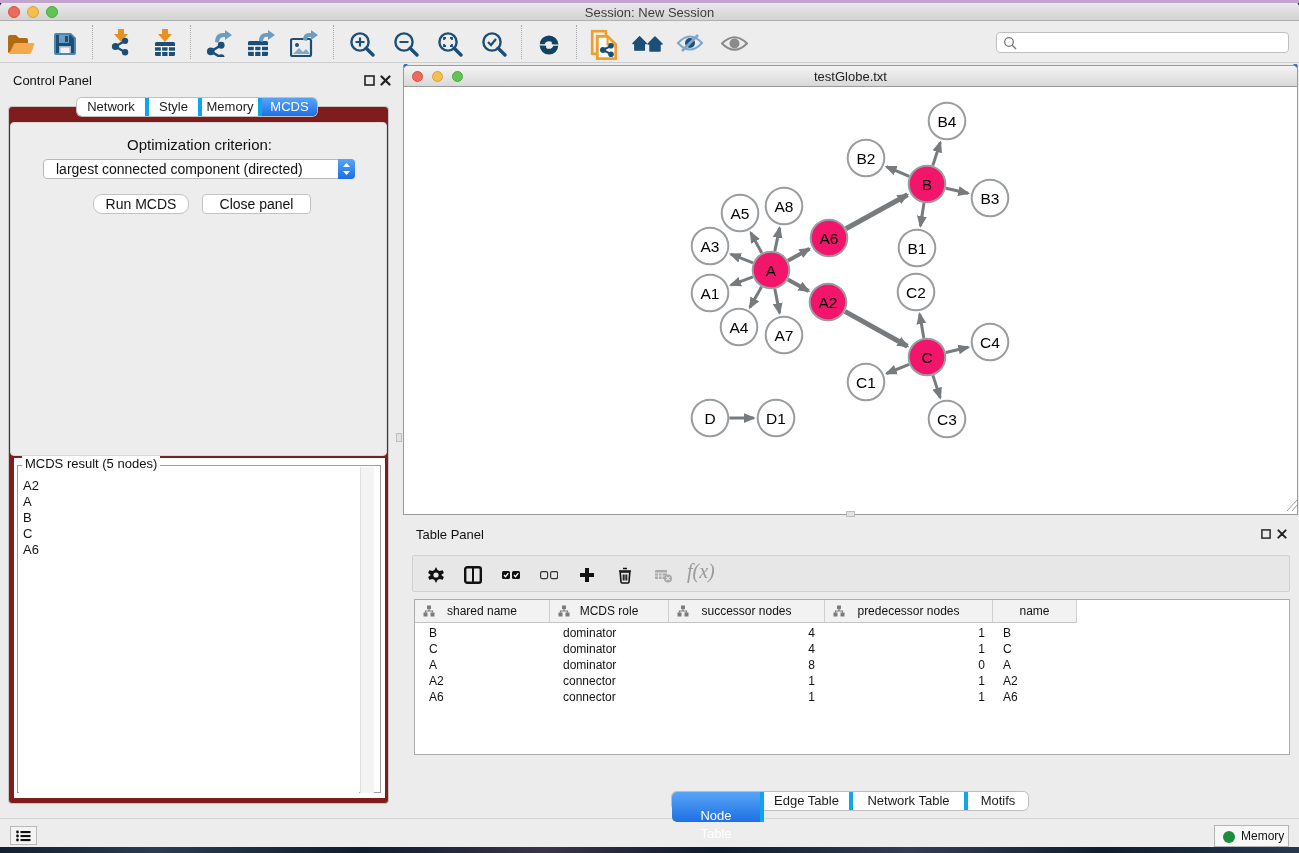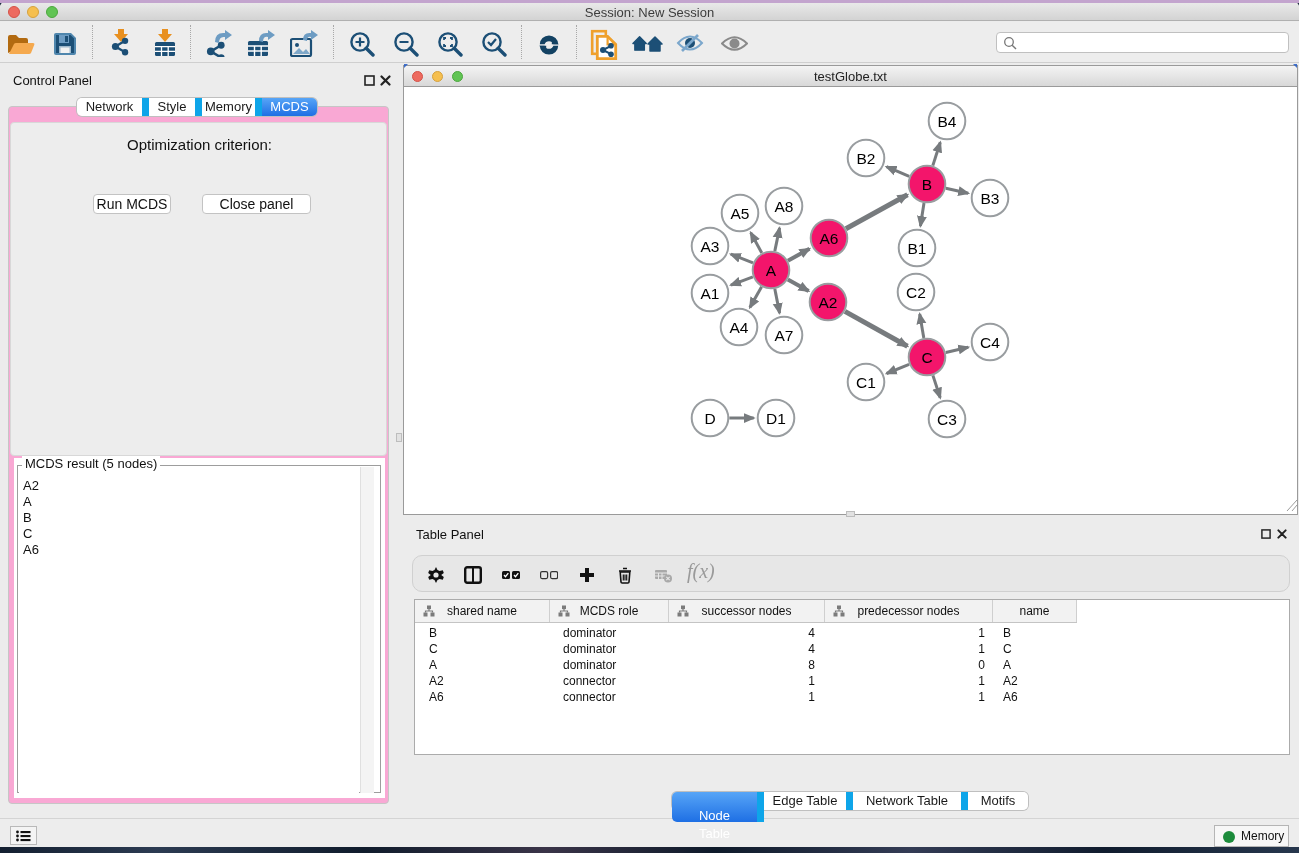--- a/index.html
+++ b/index.html
@@ -23,25 +23,25 @@
 #toolbar { left:0; top:20px; width:1299px; height:41px; background:#ededed; border-bottom:1px solid #cfcfcf; }
 .sep { position:absolute; top:3px; height:34px; width:0; border-left:1px dotted #a8a8a8; }
 .ticon { position:absolute; top:4px; }
 #searchbox { left:996px; top:10px; width:293px; height:21px; background:#fff; border:1px solid #c0c0c0; border-radius:4px; }
 
 #main { left:0; top:62px; width:1299px; height:754px; background:#ececec; }
 
 #cp-title { left:13px; top:9px; font-size:13px; color:#111; }
 
 .tabbar { position:absolute; display:flex; height:18px; border-radius:5px; box-shadow:0 0 0 1px #bfbfbf; z-index:5; }
-.tab { background:#fff; color:#1a1a1a; font-size:13px; line-height:18px; padding:0 12px; border-right:7px solid #0ea5e9; text-align:center; }
+.tab { background:#fff; color:#1a1a1a; font-size:13px; line-height:18px; padding:0 12px; border-right:4px solid #0ea5e9; text-align:center; }
 .tab:first-child { border-radius:5px 0 0 5px; }
 .tab:last-child  { border-radius:0 5px 5px 0; border-right:none; }
 .tab.sel { background:linear-gradient(#57a5f7,#1e6fe4); color:#fff; }
-#cp-panel { left:8px; top:42px; width:381px; height:698px; background:#f9a8d4; border:1px solid #c6c6c6; border-radius:4px; }
+#cp-panel { left:8px; top:42px; width:381px; height:698px; background:#7f1d1d; border:1px solid #c6c6c6; border-radius:4px; }
 #cp-inner { left:1px; top:15px; width:377px; height:334px; background:#ededed; border:1px solid #d8d8d8; border-radius:4px; }
 #opt-label { left:0; top:13px; width:377px; text-align:center; font-size:15px; color:#111; }
 #dropdown { left:32px; top:36px; width:312px; height:20px; background:#fff; border:1px solid #b9b9b9; border-radius:4px; font-size:14px; color:#111; line-height:18px; padding-left:12px; }
 #dd-step { position:absolute; right:-1px; top:-1px; width:17px; height:20px; border-radius:0 4px 4px 0; background:linear-gradient(#58a6f8,#1c6ce2); }
 .btn { position:absolute; height:20px; background:#fff; border:1px solid #c3c3c3; border-radius:4px; font-size:14px; color:#111; text-align:center; line-height:18px; }
 
 #mcds-box { left:5px; top:351px; width:371px; height:340px; background:#fff; }
 #mcds-fs { position:absolute; left:3px; top:7px; width:364px; height:328px; border:1px solid #9d9d9d; }
 #mcds-legend { position:absolute; left:4px; top:-10px; background:#fff; font-size:13px; color:#111; padding:0 3px; z-index:3; }
 #mcds-list { position:absolute; left:1px; top:1px; width:340px; height:326px; background:#fff; font-size:13px; color:#111; line-height:16px; padding:11px 0 0 4px; }
@@ -50,21 +50,21 @@
 #frame { left:403px; top:63px; width:895px; height:450px; background:#fff; border:1px solid #9a9a9a; }
 #frame-title { position:absolute; left:0; top:0; width:893px; height:21px; background:linear-gradient(#f4f4f4,#d8d8d8); border-bottom:1px solid #9a9a9a; }
 #frame-title .t1 { left:8px; top:4.5px; width:11px; height:11px; }
 #frame-title .t2 { left:28px; top:4.5px; width:11px; height:11px; }
 #frame-title .t3 { left:48px; top:4.5px; width:11px; height:11px; }
 #frame-text { position:absolute; left:0; top:3px; width:893px; text-align:center; font-size:13px; color:#222; }
 #graph { position:absolute; left:0; top:21px; }
 #graph text { font-size:15.5px; fill:#000; font-family:"Liberation Sans",sans-serif; }
 
 #tp-title { left:416px; top:525px; font-size:13px; color:#111; }
-#tp-toolbar { left:412px; top:553px; width:878px; height:37px; background:#e7e7e7; border:1px solid #d0d0d0; border-radius:10px; }
+#tp-toolbar { left:412px; top:553px; width:878px; height:37px; background:#e7e7e7; border:1px solid #d0d0d0; border-radius:2px; }
 #tp-table { left:414px; top:597px; width:876px; height:156px; background:#fff; border:1px solid #ababab; }
 .th { position:absolute; top:0; height:22px; border-right:1px solid #cfcfcf; font-size:12px; color:#111; text-align:center; line-height:22px; }
 #tp-head { position:absolute; left:0; top:0; width:662px; height:23px; border-bottom:1px solid #c4c4c4; background:#f2f2f2; }
 .td { position:absolute; font-size:12px; color:#111; height:16px; line-height:16px; }
 
 #bt { left:672px; top:790px; }
 
 #statusbar { left:0; top:816px; width:1299px; height:29px; background:#ededed; border-top:1px solid #d4d4d4; }
 #listbtn { position:absolute; left:10px; top:7px; width:27px; height:19px; background:#f4f4f4; border:1px solid #b9b9b9; }
 #membtn { position:absolute; left:1214px; top:6px; width:75px; height:22px; background:#f7f7f7; border:1px solid #b5b5b5; font-size:12px; color:#111; }
@@ -208,21 +208,24 @@
       </svg>
     <div class="tabbar" style="left:77px; top:34px;">
       <div class="tab" style="width:72px;padding:0">Network</div>
         <div class="tab" style="width:53px;padding:0">Style</div>
         <div class="tab" style="width:60px;padding:0">Memory</div>
         <div class="tab sel" style="width:55px;padding:0">MCDS</div>
     </div>
     <div class="abs" id="cp-panel">
       <div class="abs" id="cp-inner">
         <div class="abs" id="opt-label">Optimization criterion:</div>
-        <div class="btn" style="left:82px; top:71px; width:78px;">Run MCDS</div>
+        <div class="abs" id="dropdown">largest connected component (directed)<div id="dd-step"><svg width="17" height="20" viewBox="0 0 17 20">
+                <path d="M5,8 L8.5,4 L12,8 Z M5,12 L8.5,16 L12,12 Z" fill="#fff"></path>
+              </svg></div></div>
+        <div class="btn" style="left:82px; top:71px; width:96px;border-radius:9px;">Run MCDS</div>
         <div class="btn" style="left:191px; top:71px; width:109px;">Close panel</div>
       </div>
       <div class="abs" id="mcds-box">
         <div id="mcds-fs">
             <div id="mcds-legend">MCDS result (5 nodes)</div>
           <div id="mcds-list">A2<br>A<br>B<br>C<br>A6</div>
           <div id="mcds-scroll"></div>
         </div>
       </div>
     </div>

